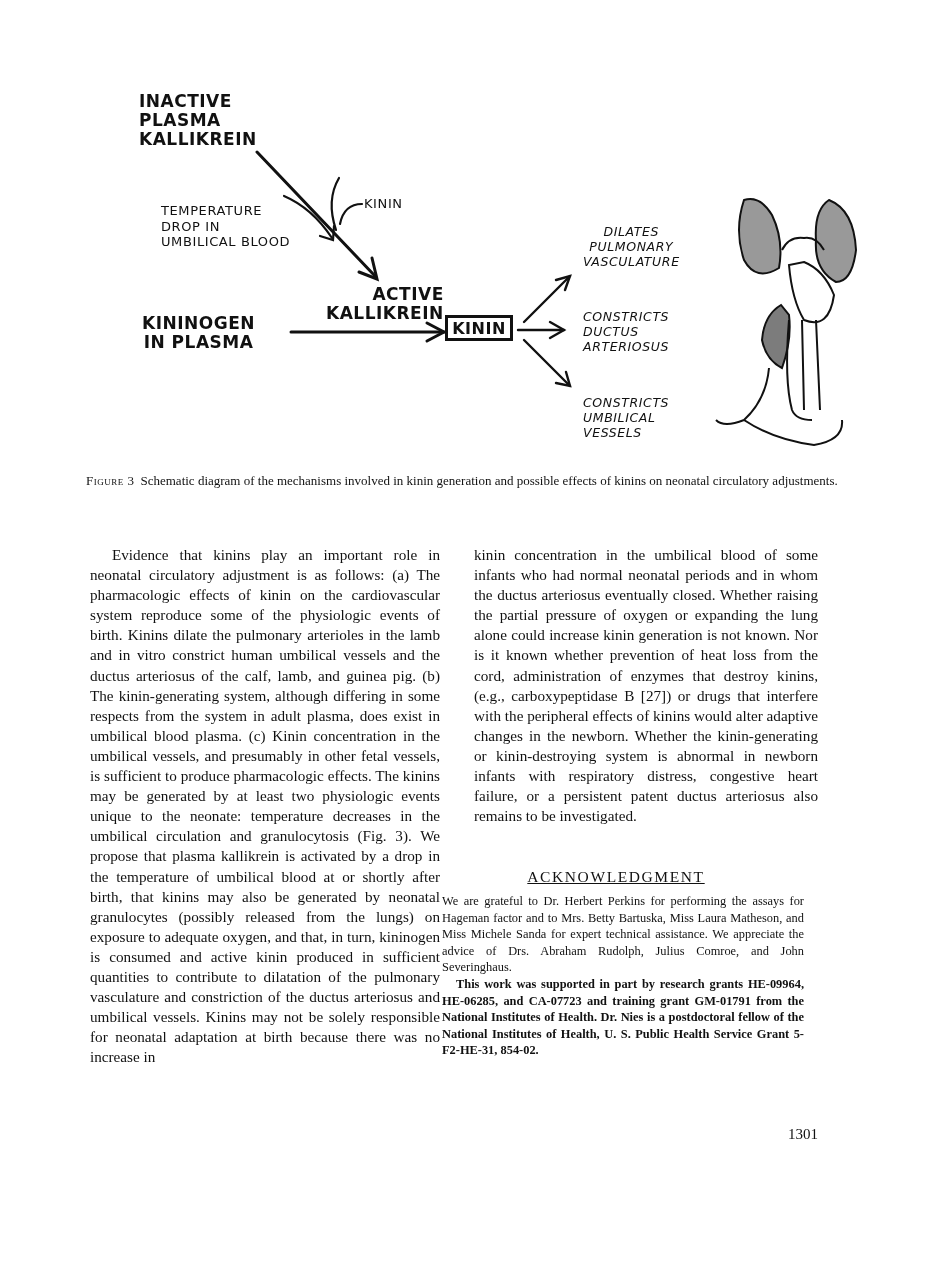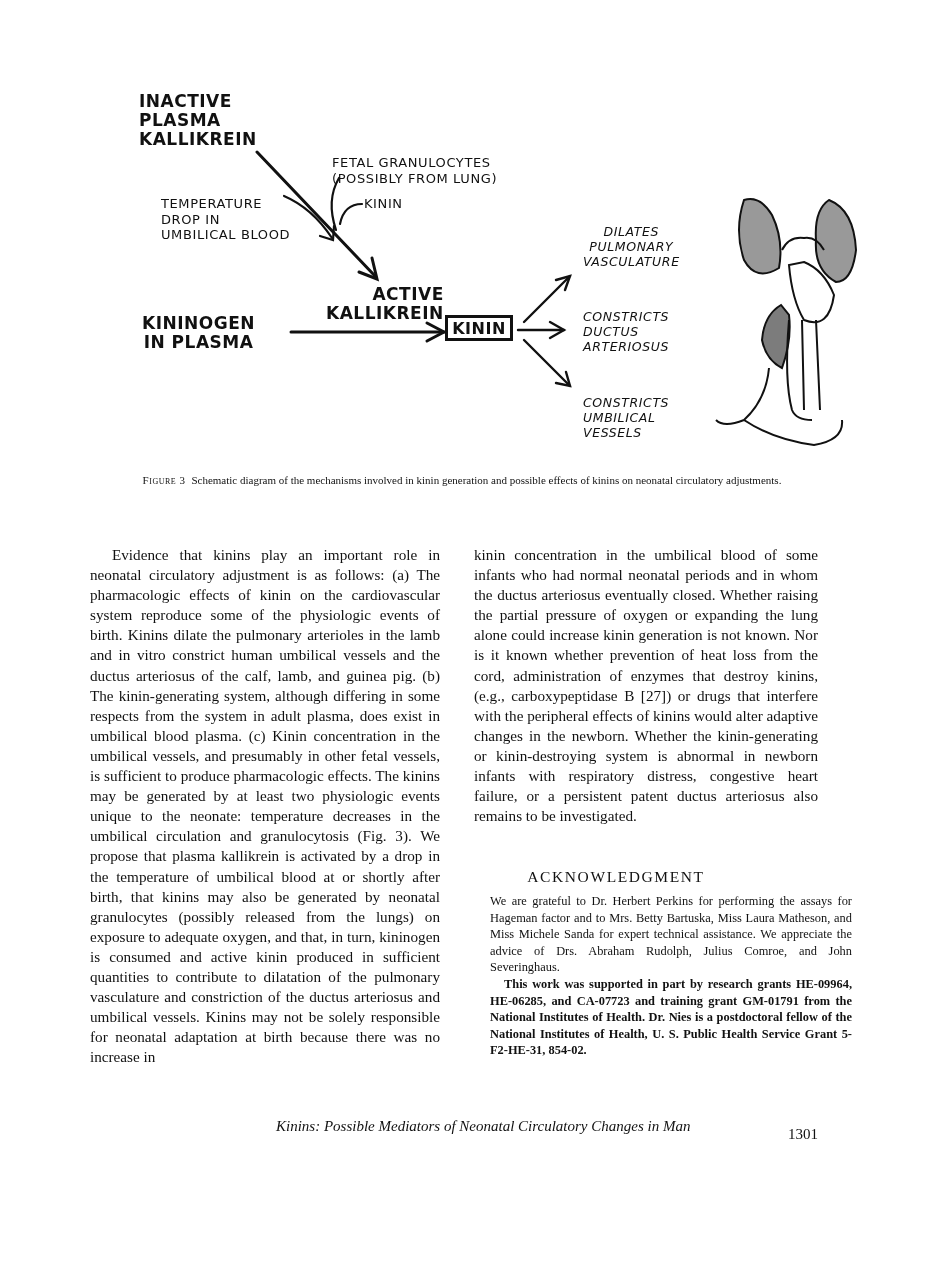--- a/index.html
+++ b/index.html
@@ -4,29 +4,29 @@
 <style>
   html, body { margin: 0; padding: 0; background: #ffffff; }
   body { width: 936px; height: 1261px; position: relative; overflow: hidden; color: #111; }
   .diagram { position: absolute; left: 0; top: 0; width: 856px; height: 460px; margin-left: 44px; }
   .dlabel { position: absolute; font-family: "DejaVu Sans", sans-serif; font-weight: bold; color: #111; white-space: pre-line; line-height: 1.12; }
   .dlabel.big { font-size: 17px; letter-spacing: 0.5px; }
   .dlabel.small { font-size: 13px; font-weight: normal; letter-spacing: 0.6px; line-height: 1.2; }
   .dlabel.effect { font-size: 12.5px; font-style: italic; font-weight: normal; letter-spacing: 0.6px; line-height: 1.2; }
   .kinin-box { position: absolute; left: 401px; top: 315px; width: 68px; height: 26px; border: 3px solid #111; box-sizing: border-box; font-family: "DejaVu Sans", sans-serif; font-weight: bold; font-size: 16px; text-align: center; line-height: 21px; letter-spacing: 0.5px; }
   svg.arrows { position: absolute; left: 0; top: 0; }
-  .caption { position: absolute; left: 86px; top: 472px; width: 752px; font-family: "Liberation Serif", serif; font-size: 11px; line-height: 17px; text-align: center; color: #111; }
+  .caption { position: absolute; left: 86px; top: 472px; width: 752px; font-family: "Liberation Serif", serif; font-size: 13px; line-height: 17px; color: #111; }
   .caption .fig { font-variant: small-caps; letter-spacing: 0.5px; margin-right: 6px; }
   .col { position: absolute; font-family: "Liberation Serif", serif; color: #111; text-align: justify; }
   .col.left { left: 82px; top: 537px; width: 366px; font-size: 15.2px; line-height: 20.1px; }
   .col.right { left: 466px; top: 537px; width: 360px; font-size: 15.2px; line-height: 20.1px; }
   .col p { margin: 8px; }
   .indent { text-indent: 22px; }
-  .ack-title { position: absolute; left: 466px; top: 868px; width: 300px; font-family: "Liberation Serif", serif; font-size: 15.5px; letter-spacing: 1.6px; text-align: center; }
-  .ack { position: absolute; left: 490px; top: 893px; width: 362px; font-family: "Liberation Serif", serif; font-size: 12.4px; line-height: 16.6px; text-align: justify; color: #111; }
+  .ack-title { position: absolute; left: 466px; top: 868px; width: 300px; font-family: "Liberation Serif", serif; font-size: 15.5px; letter-spacing: 1.6px; text-align: center; text-decoration: underline; }
+  .ack { position: absolute; left: 442px; top: 893px; width: 362px; font-family: "Liberation Serif", serif; font-size: 12.4px; line-height: 16.6px; text-align: justify; color: #111; }
   .ack p { margin: 0; }
   .ack p.indent2 { text-indent: 14px; font-weight: bold; }
   .footer { position: absolute; left: 276px; top: 1118px; width: 550px; font-family: "Liberation Serif", serif; font-size: 15px; color: #111; }
   .footer .running-title { font-style: italic; }
   .footer .page-num { position: absolute; right: 8px; top: 8px; }
 </style>
 </head>
 <body>
 
 <div class="diagram">
@@ -61,24 +61,22 @@
       <path d="M737 305 Q 720 315 718 340 Q 722 360 738 368 Q 748 340 745 315 Z" fill="#444" fill-opacity="0.7"></path>
       <path d="M758 320 L 760 410 M 772 320 L 776 410"></path>
       <path d="M745 320 Q 740 380 748 410 Q 752 420 768 420"></path>
       <path d="M725 368 Q 722 400 700 420 Q 680 428 672 420 M 700 420 Q 730 440 770 445 Q 800 440 798 420"></path>
     </g>
   </svg>
 
   <div class="dlabel big" style="left:95px; top:92px;">INACTIVE
 PLASMA
 KALLIKREIN</div>
-  <div class="dlabel small" style="left:288px; top:155px;">FETAL GRANULOCYTES
-(POSSIBLY FROM LUNG)</div>
   <div class="dlabel small" style="left:320px; top:196px;">KININ</div>
-  <div class="dlabel small" style="left:117px; top:196px;">TEMPERATURE
+  <div class="dlabel small" style="left:117px; top:203px;">TEMPERATURE
 DROP IN
 UMBILICAL BLOOD</div>
   <div class="dlabel big" style="left:282px; top:285px; text-align:right;">ACTIVE
 KALLIKREIN</div>
   <div class="dlabel big" style="left:98px; top:314px;text-align:center;">KININOGEN
 IN PLASMA</div>
   <div class="kinin-box">KININ</div>
   <div class="dlabel effect" style="left:539px; top:224px;text-align:center;">DILATES
 PULMONARY
 VASCULATURE</div>
@@ -102,15 +100,14 @@
   <p>kinin concentration in the umbilical blood of some infants who had normal neonatal periods and in whom the ductus arteriosus eventually closed. Whether raising the partial pressure of oxygen or expanding the lung alone could increase kinin generation is not known. Nor is it known whether prevention of heat loss from the cord, administration of enzymes that destroy kinins, (e.g., carboxypeptidase B [27]) or drugs that interfere with the peripheral effects of kinins would alter adaptive changes in the newborn. Whether the kinin-generating or kinin-destroying system is abnormal in newborn infants with respiratory distress, congestive heart failure, or a persistent patent ductus arteriosus also remains to be investigated.</p>
 </div>
 
 <div class="ack-title">ACKNOWLEDGMENT</div>
 <div class="ack">
   <p>We are grateful to Dr. Herbert Perkins for performing the assays for Hageman factor and to Mrs. Betty Bartuska, Miss Laura Matheson, and Miss Michele Sanda for expert technical assistance. We appreciate the advice of Drs. Abraham Rudolph, Julius Comroe, and John Severinghaus.</p>
   <p class="indent2">This work was supported in part by research grants HE-09964, HE-06285, and CA-07723 and training grant GM-01791 from the National Institutes of Health. Dr. Nies is a postdoctoral fellow of the National Institutes of Health, U. S. Public Health Service Grant 5-F2-HE-31, 854-02.</p>
 </div>
 
 <div class="footer">
-  <span class="running-title">Kinins: Possible Mediators of Neonatal Circulatory Changes in Man</span>
   <span class="page-num">1301</span>
 </div>
 
 </body></html>

